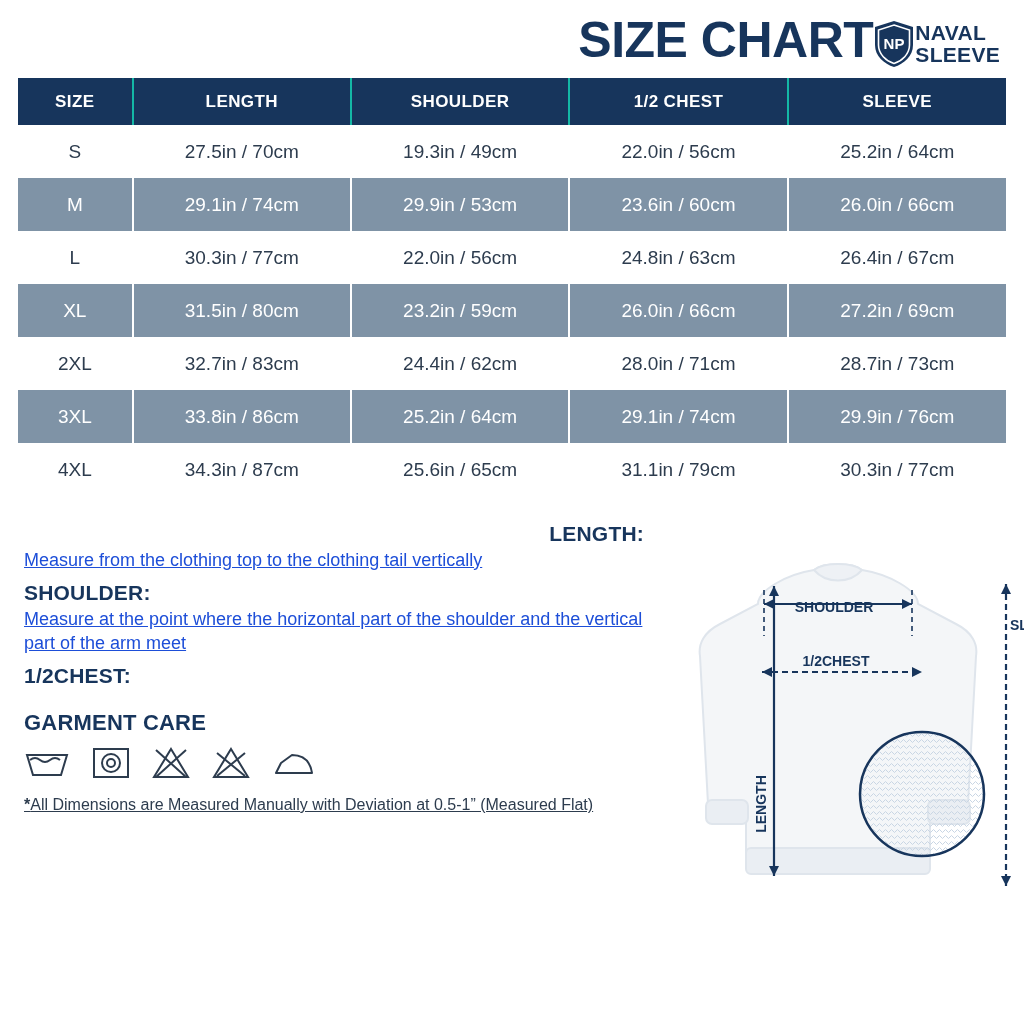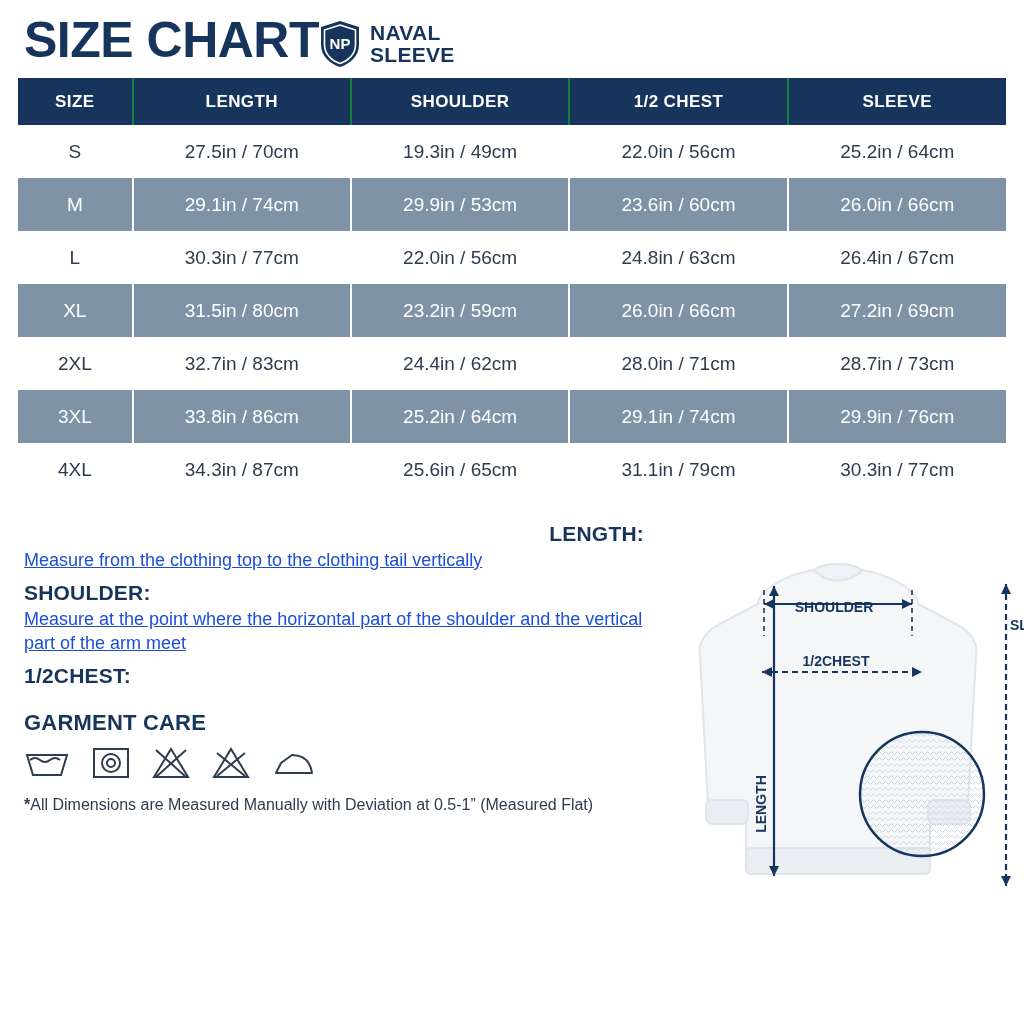--- a/index.html
+++ b/index.html
@@ -7,41 +7,41 @@
     width: 1024px; height: 1024px;
     background: #ffffff;
     font-family: "Liberation Sans", sans-serif;
     color: #1b3557;
     overflow: hidden;
   }
   .page { position: relative; width: 1024px; height: 1024px; padding: 0 18px; }
 
   
   .header {
-    display: flex; align-items: flex-start; justify-content: flex-start;
+    display: flex; align-items: flex-start; justify-content: flex-end;
     padding: 14px 6px 10px 6px;
   }
   .title {
     font-size: 50px; font-weight: bold; letter-spacing: -0.5px;
     color: #17355c; line-height: 1.05;
   }
-  .brand { display: flex; align-items: center; gap: 9px; padding-top: 6px; }
+  .brand { display: flex; align-items: center; padding-top: 6px; }
   .brand-mark { width: 42px; height: 48px; }
   .brand-text { line-height: 1.05; }
   .brand-line1, .brand-line2 {
     font-size: 21px; font-weight: bold; color: #17355c; letter-spacing: 0.3px;
   }
 
   
   table.size-table { width: 100%; border-collapse: collapse; table-layout: fixed; }
   table.size-table th {
     background: #17355c; color: #ffffff;
     font-size: 17px; font-weight: bold; letter-spacing: 0.4px;
     height: 47px; text-align: center;
-    border-right: 2px solid #15803d;
+    border-right: 2px solid #14b8a6;
   }
   table.size-table th:last-child { border-right: none; }
   table.size-table td {
     height: 53px; text-align: center; font-size: 19px; color: #2d3c4e;
     border-right: 2px solid #ffffff;
     background: #ffffff;
   }
   table.size-table td:last-child { border-right: none; }
   table.size-table tr.alt td { background: #7f93a6; color: #ffffff; }
   table.size-table col.c-size { width: 11.6%; }
@@ -57,21 +57,21 @@
   .note-head.first { margin-top: 0; text-align: right; }
   .note-body { font-size: 18px; color: #1d4ed8; line-height: 1.33; text-decoration: underline; }
 
   .care-head {
     font-size: 22px; font-weight: bold; color: #17355c;
     margin-top: 22px; margin-bottom: 10px; letter-spacing: 0.2px;
   }
   .care-icons { display: flex; gap: 22px; align-items: center; margin-bottom: 14px; }
   .care-icons svg { display: block; }
 
-  .disclaimer { font-size: 16px; color: #2d3c4e; line-height: 1.35; }
+  .disclaimer { font-size: 16px; color: #2d3c4e; line-height: 1.35; text-decoration: underline; }
   .disclaimer b { font-weight: bold; }
 
   
   .garment { position: relative; flex: 1; margin-left: 4px; }
   .garment svg { position: absolute; top: -18px; left: -10px; }
 </style>
 </head>
 <body>
 
 <div class="page">

